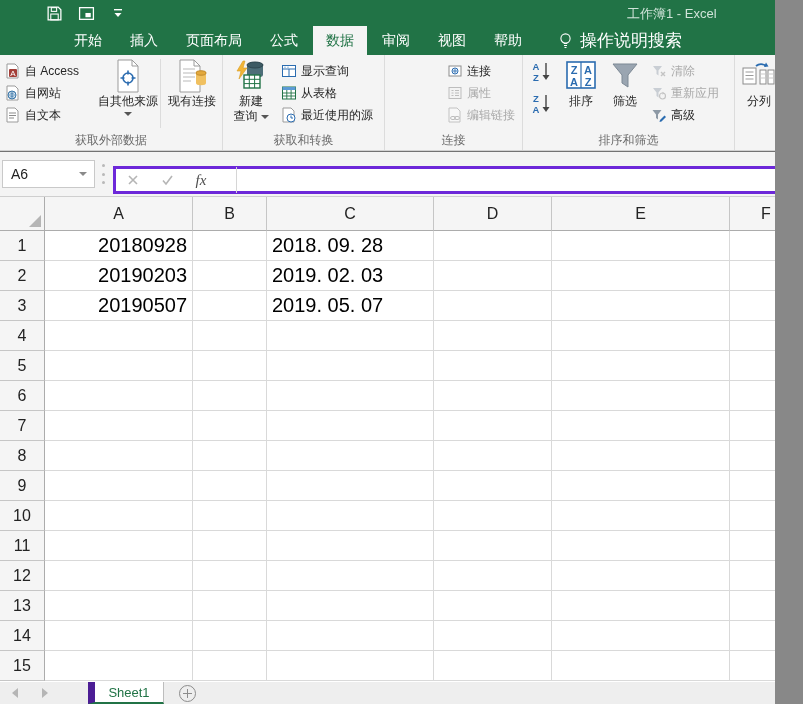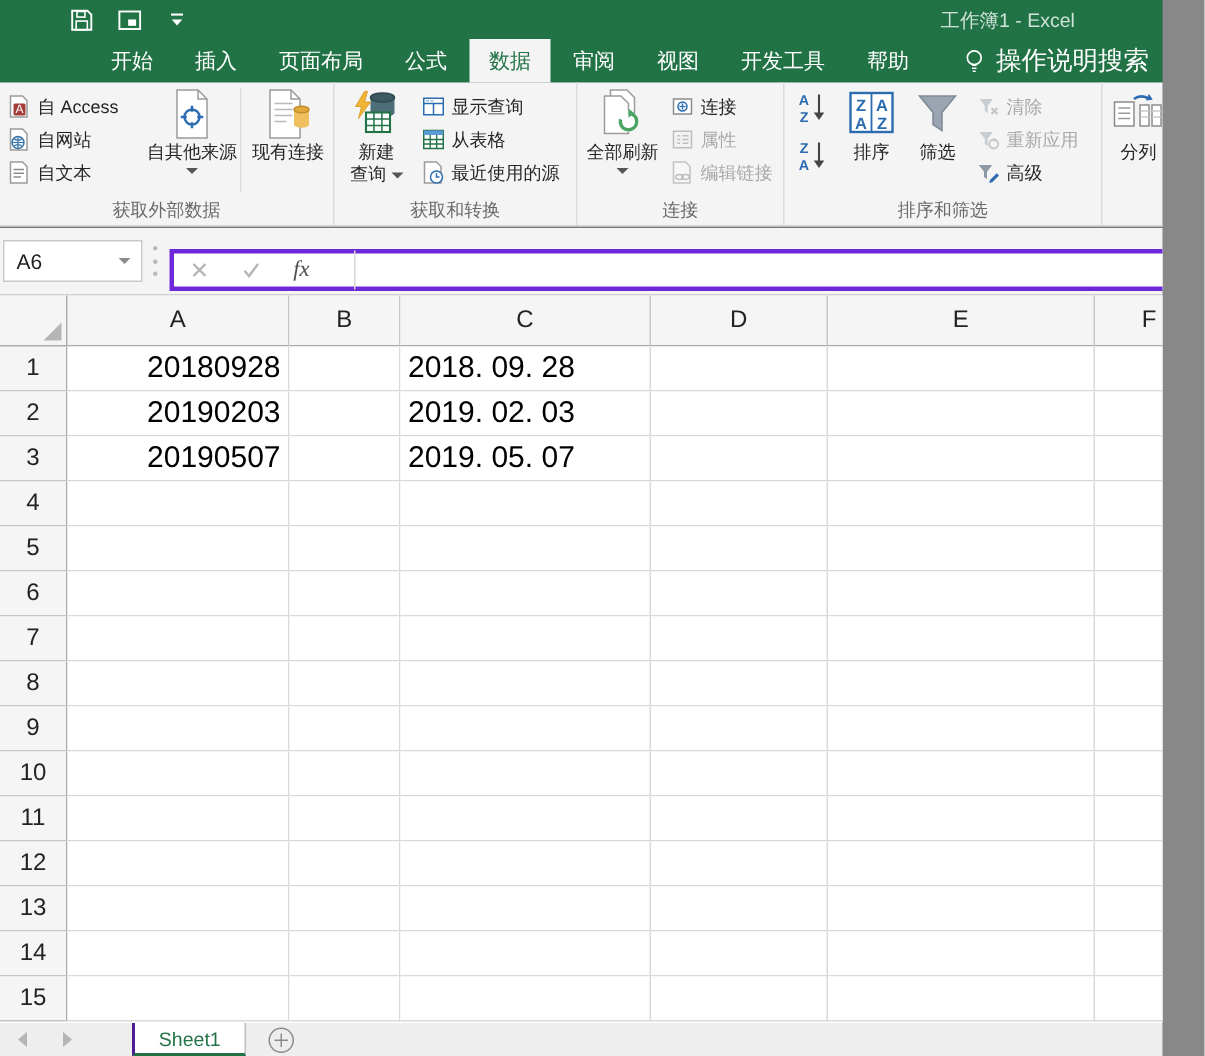--- a/index.html
+++ b/index.html
@@ -55,21 +55,21 @@
   .corner svg{position:absolute;right:2px;bottom:2px;}
   .cell{background:#fff;border-right:1px solid #d9d9d9;border-bottom:1px solid #d9d9d9;
         font-size:20px;color:#000;display:flex;align-items:center;padding:0 5px;}
   .cell.al-right{justify-content:flex-end;}
   .cell.al-left{justify-content:flex-start;}
   
   .sheetbar{position:absolute;left:0;top:682px;width:803px;height:22px;background:#eeeeee;display:flex;align-items:stretch;}
   .nav{width:30px;display:flex;align-items:center;justify-content:center;}
   .tri-l{width:0;height:0;border-top:5px solid transparent;border-bottom:5px solid transparent;border-right:6px solid #b5b5b5;}
   .tri-r{width:0;height:0;border-top:5px solid transparent;border-bottom:5px solid transparent;border-left:6px solid #b5b5b5;}
-  .stab{margin-left:28px;width:76px;background:#fff;border-left:2px solid #4c1d95;border-right:1px solid #bdbdbd;
+  .stab{margin-left:28px;width:76px;background:#fff;border-left:7px solid #4c1d95;border-right:1px solid #bdbdbd;
         border-bottom:2px solid #217346;display:flex;align-items:center;justify-content:center;
         font-size:13px;color:#217346;}
   .addsheet{width:46px;display:flex;align-items:center;justify-content:center;}
   .plus-circle{width:17px;height:17px;border:1px solid #8c8c8c;border-radius:50%;position:relative;}
   .plus-circle::before,.plus-circle::after{content:"";position:absolute;background:#8c8c8c;}
   .plus-circle::before{left:3px;right:3px;top:7px;height:1px;}
   .plus-circle::after{top:3px;bottom:3px;left:7px;width:1px;}
   .ic{display:inline-flex;align-items:center;justify-content:center;}
 </style>
 </head>
@@ -110,21 +110,20 @@
 
   <div class="tabrow">
     <div class="tab filetab">文件</div>
     <div class="tab">开始</div>
     <div class="tab">插入</div>
     <div class="tab">页面布局</div>
     <div class="tab">公式</div>
     <div class="tab selected">数据</div>
     <div class="tab">审阅</div>
     <div class="tab">视图</div>
-    <div class="tab">开发工具</div>
     <div class="tab">帮助</div>
     <div class="tellme">
       <span class="ic">
         <svg width="15" height="17" viewBox="0 0 15 17">
             <circle cx="7.5" cy="6.5" r="4.6" fill="none" stroke="#fff" stroke-width="1.1"></circle>
             <path d="M6 11.5 h3 M6 13.5 h3" stroke="#fff" stroke-width="1.1" fill="none"></path>
             <path d="M6.5 15.5 h2" stroke="#fff" stroke-width="1.1"></path>
           </svg>
       </span>
       <span>操作说明搜索</span>
@@ -238,33 +237,20 @@
                 <path d="M10 8.5 v2.5 h2" fill="none" stroke="#2b6cb0"></path>
               </svg>
           </span>
           <span>最近使用的源</span>
         </div>
       </div>
       <div class="g-label">获取和转换</div>
     </div>
 
     <div class="rgroup" style="left:385px;width:138px;">
-      <div class="large-btn" style="left:4px;width:52px;">
-        <span class="lb-icon">
-          <svg width="32" height="34" viewBox="0 0 32 34">
-              <path d="M8 1 h11 l5 5 v20 h-16 z" fill="#fff" stroke="#9b9b9b"></path>
-              <path d="M4 5 h11 l5 5 v20 h-16 z" fill="#fff" stroke="#9b9b9b"></path>
-              <circle cx="20" cy="22" r="7" fill="#fff"></circle>
-              <path d="M20 16.5 a5.5 5.5 0 1 1 -5.3 4" fill="none" stroke="#4aa564" stroke-width="2.2"></path>
-              <path d="M20 13.5 l4 3 l-4 3 z" fill="#4aa564"></path>
-            </svg>
-        </span>
-        <span class="lb-label">全部刷新</span>
-        <span class="caret"></span>
-      </div>
       <div class="smallcol" style="left:60px;top:6px;">
         <div class="small-btn">
           <span class="ic">
             <svg width="16" height="16" viewBox="0 0 16 16">
                 <rect x="2" y="3" width="12" height="10" fill="#fff" stroke="#8c8c8c"></rect>
                 <circle cx="8" cy="8" r="3" fill="#e7eef7" stroke="#2b6cb0"></circle>
                 <path d="M8 6 v4 M6 8 h4" stroke="#2b6cb0" stroke-width=".8"></path>
               </svg>
           </span>
           <span>连接</span>

